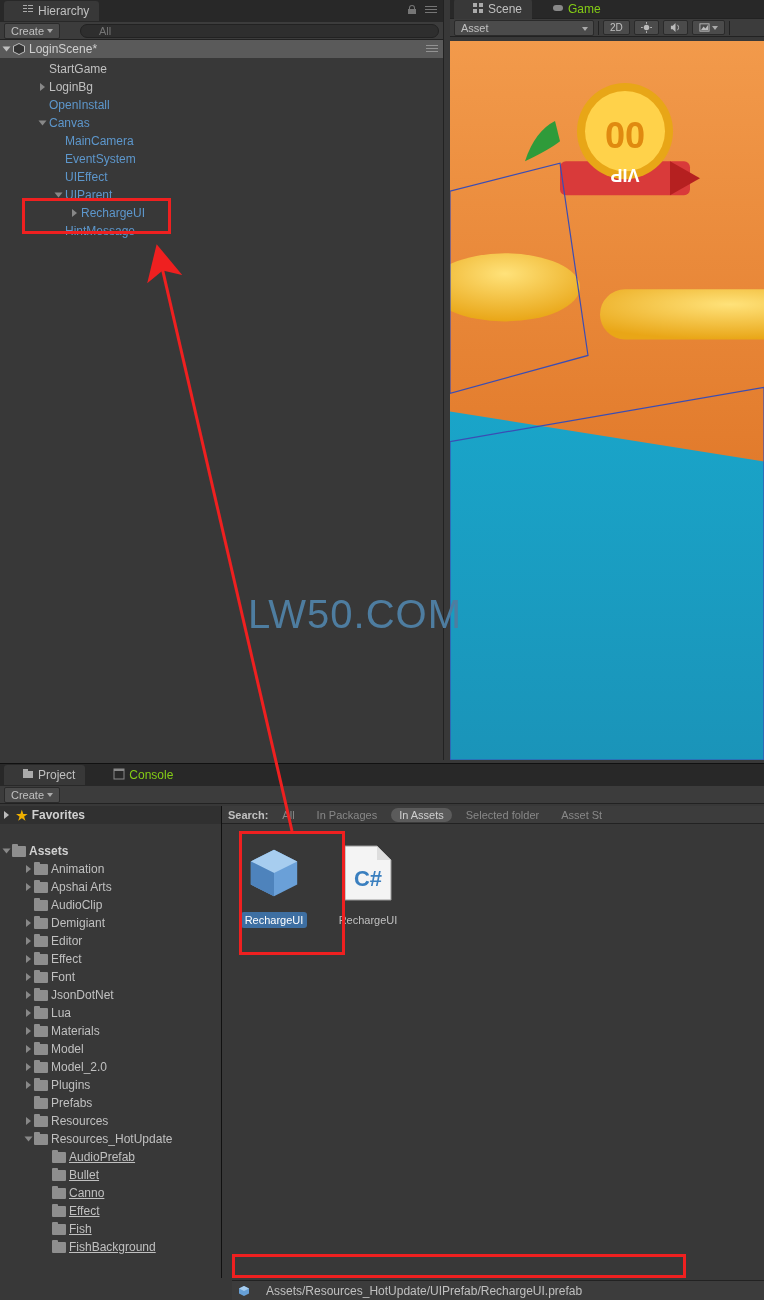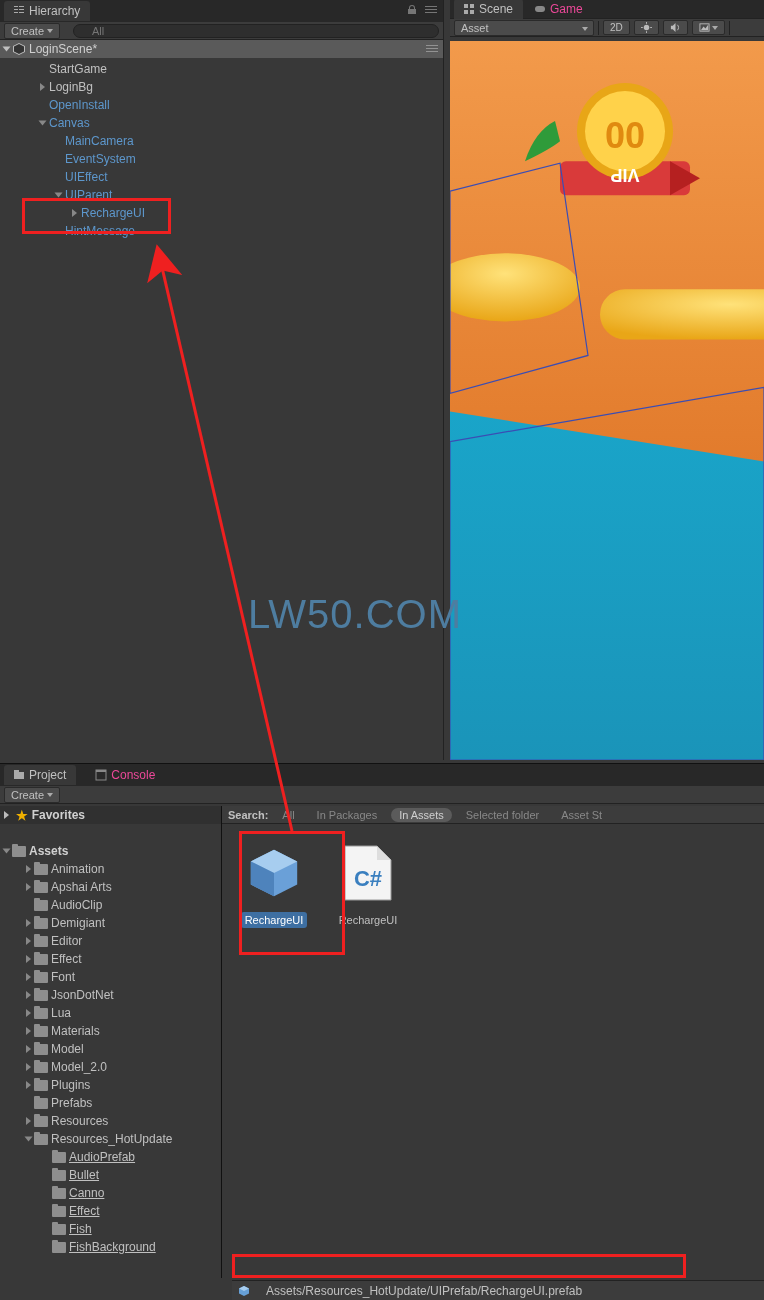--- a/index.html
+++ b/index.html
@@ -1,27 +1,27 @@
 <!DOCTYPE html>
 <html><head>
 <meta charset="utf-8">
 <style>
   * { box-sizing: border-box; margin: 0; padding: 0; font-family: Arial, sans-serif; }
   body { width: 764px; height: 1300px; background: #383838; color: #c0c0c0; font-size: 12px; overflow: hidden; position: relative; }
 
   
   .hierarchy-panel { position:absolute; left:0; top:0; width:444px; height:760px; background:#383838; border-right:1px solid #222; }
   .hierarchy-tabbar { height:22px; background:#282828; display:flex; align-items:center; padding:0 4px; position:relative; }
-  .panel-tab { display:flex; align-items:center; gap:4px; background:#383838; color:#c0c0c0; padding:3px 10px 3px 9px; font-size:12px; border-top-left-radius:3px; border-top-right-radius:3px; }
-  .panel-tab.inactive { background:transparent; color:#ec4899; }
+  .panel-tab { display:flex; align-items:flex-start; gap:4px; background:#383838; color:#c0c0c0; padding:3px 10px 3px 18px; font-size:12px; border-top-left-radius:3px; border-top-right-radius:3px; }
+  .panel-tab.inactive { background:transparent; color:#84cc16; }
   .tab-icon { width:12px; height:12px; display:inline-block; }
   .lock-icon { position:absolute; right:26px; top:5px; width:10px; height:10px; opacity:.6; }
   .opts-icon { position:absolute; right:6px; top:5px; width:12px; height:10px; opacity:.6; }
 
-  .toolbar-row { height:18px; display:flex; align-items:center; padding:0 4px; gap:13px; background:#3c3c3c; border-bottom:1px solid #222; }
+  .toolbar-row { height:18px; display:flex; align-items:center; padding:0 4px; gap:20px; background:#3c3c3c; border-bottom:1px solid #222; }
   .create-btn { background:#4b4b4b; color:#c0c0c0; font-size:11px; padding:1px 6px; border:1px solid #2a2a2a; border-radius:2px; display:flex; align-items:center; gap:3px; }
   .tri-down { display:inline-block; width:0; height:0; border-left:3px solid transparent; border-right:3px solid transparent; border-top:4px solid #aaa; }
   .search-field { flex:1; background:#2e2e2e; border:1px solid #222; border-radius:9px; height:14px; color:#888; font-size:11px; padding:0 6px 0 18px; position:relative; }
   .search-wrap { flex:1; position:relative; display:flex; }
   .search-wrap .mag { position:absolute; left:5px; top:2px; width:10px; height:10px; opacity:.6; }
 
   .scene-header { height:18px; background:#5a5a5a; display:flex; align-items:center; padding:0 4px; color:#d0d0d0; }
   .scene-header .tri { display:inline-block; width:0; height:0; border-top:4px solid transparent; border-bottom:4px solid transparent; border-left:5px solid #c0c0c0; transform:rotate(90deg); margin-right:4px; }
   .scene-header .unity { width:12px; height:12px; margin-right:4px; }
   .scene-header .spacer { flex:1; }

